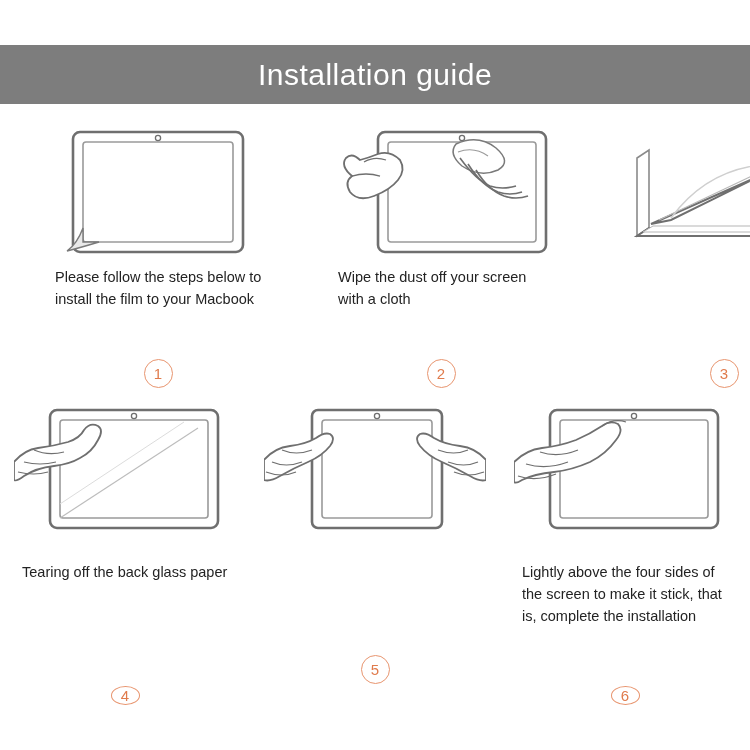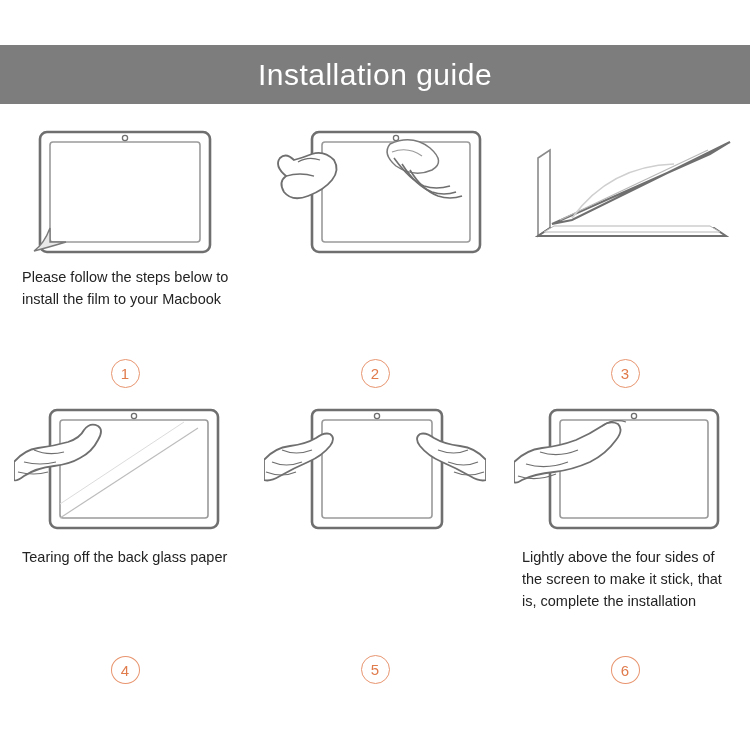--- a/index.html
+++ b/index.html
@@ -45,22 +45,22 @@
     flex-wrap: wrap;
   }
   .cell {
     width: 250px;
     box-sizing: border-box;
     padding: 0 14px;
     display: flex;
     flex-direction: column;
     align-items: center;
   }
-  .row1 .cell { height: 280px; }
-  .row2 .cell { height: 300px; }
+  .row1 .cell { height: 280px; margin-left: 33px; }
+  .row2 .cell { height: 300px; gap: 15px; }
   .illus {
     width: 222px;
     height: 132px;
     position: relative;
     margin-top: 6px;
   }
   .illus svg { display: block; }
   .caption {
     width: 100%;
     font-size: 14.5px;
@@ -123,20 +123,21 @@
             <path d="M126 20 Q148 10 166 24 Q182 38 168 46 Q150 54 132 42 Q118 30 126 20 Z" fill="#ffffff" stroke="#7a7a7a" stroke-width="1.5"></path>
             <path d="M128 28 Q144 22 158 32" fill="none" stroke="#9a9a9a" stroke-width="1.1"></path>
             <path d="M130 34 Q146 56 160 62 Q172 66 186 62" fill="none" stroke="#6f6f6f" stroke-width="1.6"></path>
             <path d="M138 40 Q152 62 168 68 Q180 72 192 68" fill="none" stroke="#6f6f6f" stroke-width="1.6"></path>
             <path d="M146 46 Q158 66 174 72 Q186 76 198 72" fill="none" stroke="#6f6f6f" stroke-width="1.6"></path>
             <path d="M30 36 Q22 28 16 34 Q10 42 22 52 Q14 58 20 68 Q28 78 44 72 Q60 66 68 56 Q76 46 70 36 Q60 26 48 30 Q38 34 30 36 Z" fill="#ffffff" stroke="#6f6f6f" stroke-width="1.8"></path>
             <path d="M34 38 Q44 32 56 36" fill="none" stroke="#6f6f6f" stroke-width="1.3"></path>
             <path d="M22 52 Q36 48 50 52" fill="none" stroke="#6f6f6f" stroke-width="1.3"></path>
           </svg>
         </div>
+        <div class="caption">Wipe the dust off your screen with a cloth</div>
         <div class="badge">2</div>
       </div>
 
       <div class="cell">
         <div class="illus">
           <svg width="222" height="132" viewBox="0 0 222 132">
             <path d="M24 112 L36 104 L36 26 L24 34 Z" fill="#ffffff" stroke="#8a8a8a" stroke-width="1.6"></path>
             <path d="M36 104 L200 104 L212 112 L24 112 Z" fill="#ffffff" stroke="#6f6f6f" stroke-width="2"></path>
             <path d="M40 102 L196 102 L206 108 L30 108 Z" fill="#ffffff" stroke="#b5b5b5" stroke-width="1"></path>
             <path d="M38 100 L196 30 L216 18 L58 96 Z" fill="#ffffff" stroke="#6f6f6f" stroke-width="2"></path>

